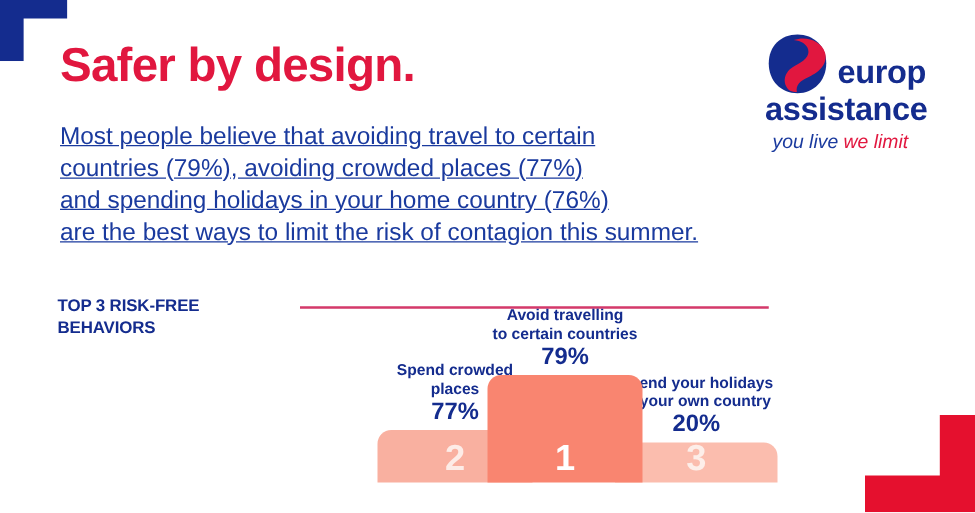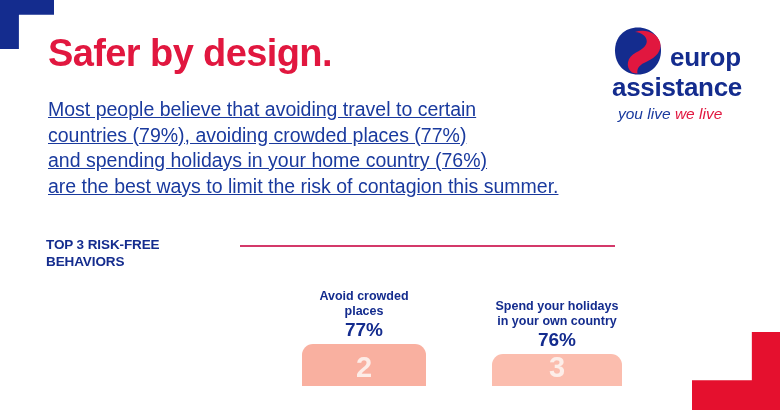--- a/index.html
+++ b/index.html
@@ -214,44 +214,52 @@
                C12.5 48.5 3 38.5 3 24.5 C3 11 12.5 1.5 26 1.5 Z" fill="#142c8e"></path>
       <path d="M20 46.5 C13 41 15 31 24 26.5 C31 23 36 19 34.5 13.5
                C33.5 9.5 29 6.5 23 6 C33 2.5 45 6.5 48 16
                C50.5 24.5 44 31.5 35 35.5 C28 38.5 24.5 42 25.5 47.5
                C23.5 47.5 21.7 47.2 20 46.5 Z" fill="#e1173f"></path>
     </svg>
     <div id="logo-wordmark-2">assistance</div>
     <div id="logo-wordmark">europ</div>
     <div id="logo-tagline">
       <span class="tag-blue">you live</span>
-      <span class="tag-red">we live</span>
+      <span class="tag-red">we limit</span>
     </div>
   </div>
 
   <div id="section-label">TOP 3 RISK-FREE
 BEHAVIORS</div>
 
   <div id="chart-rule"></div>
 
   <div id="podium">
 
     <div id="podium-col-2" class="podium-col">
-      <div class="podium-label">Avoid crowded places</div>
+      <div class="podium-label">Spend crowded places</div>
       <div class="podium-pct">77%</div>
       <div id="podium-block-2" class="podium-block">
         <div class="podium-rank">2</div>
       </div>
     </div>
 
+    <div id="podium-col-1" class="podium-col">
+      <div class="podium-label">Avoid travelling
+to certain countries</div>
+      <div class="podium-pct">79%</div>
+      <div id="podium-block-1" class="podium-block">
+        <div class="podium-rank">1</div>
+      </div>
+    </div>
 
     <div id="podium-col-3" class="podium-col">
       <div class="podium-label">Spend your holidays
 in your own country</div>
-      <div class="podium-pct">76%</div>
+      <div class="podium-pct">20%</div>
       <div id="podium-block-3" class="podium-block">
         <div class="podium-rank">3</div>
       </div>
     </div>
 
   </div>
 
 </div>
 
 </body></html>

